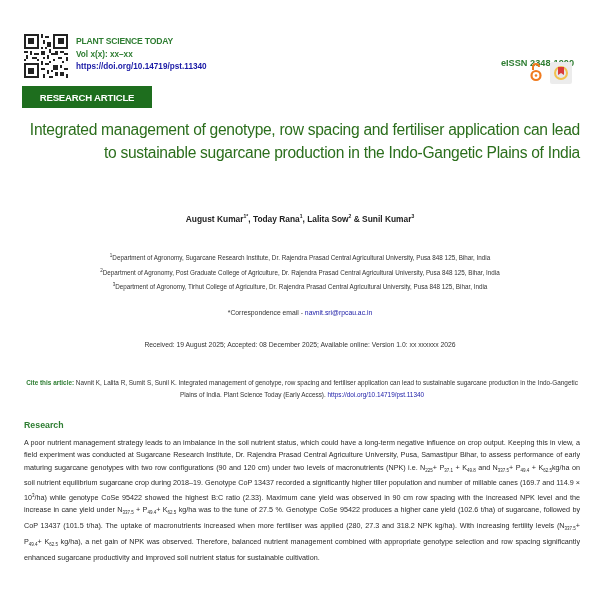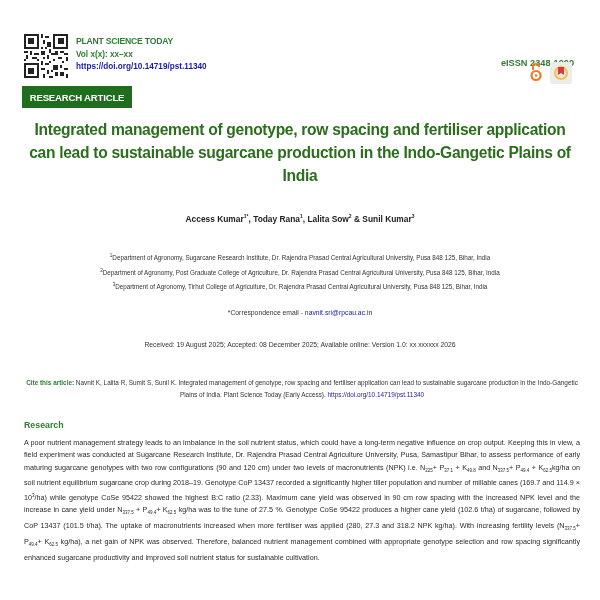--- a/index.html
+++ b/index.html
@@ -48,34 +48,34 @@
       width: 12px; height: 20px;
     }
     .crossmark-icon {
       left: 550px; top: 62px;
       width: 22px; height: 22px;
       background: #ececec;
       border-radius: 2px;
     }
     .badge {
       left: 22px; top: 86px;
-      width: 110px; height: 22px;
+      width: 130px; height: 22px;
       background: #1e6e1e;
       color: #fff;
       font-size: 9.6px; font-weight: bold;
       display: flex; align-items: center; justify-content: center;
       letter-spacing: -0.2px;
     }
 
     
     .title {
       left: 20px; top: 118px; width: 560px;
-      text-align: center;
+      text-align: right;
       color: #2b6e1c;
-      font-weight: bold;
+      font-weight: normal;
       font-size: 15.6px;
       line-height: 23px;
       letter-spacing: -0.3px;
     }
 
     .authors {
       left: 0; top: 213px; width: 600px;
       text-align: center;
       font-size: 8.4px; font-weight: bold;
       color: #222;
@@ -204,21 +204,21 @@
     <circle cx="11" cy="11" r="5" fill="#e7e7e7"></circle>
     <path d="M8 5 H14 V13 L11 11 L8 13 Z" fill="#d93a3a"></path>
   </svg>
 </div>
 
 <div class="abs badge">RESEARCH ARTICLE</div>
 
 <h1 class="abs title" style="margin:0;">Integrated management of genotype, row spacing and fertiliser application can lead to sustainable sugarcane production in the Indo-Gangetic Plains of India</h1>
 
 <div class="abs authors">
-  <span>Access Kumar</span><sup>1*</sup><span>, </span>
+  <span>August Kumar</span><sup>1*</sup><span>, </span>
   <span>Today Rana</span><sup>1</sup><span>, </span>
   <span>Lalita Sow</span><sup>2</sup><span> &amp; </span>
   <span>Sunil Kumar</span><sup>3</sup>
 </div>
 
 <div class="abs affiliations">
   <div><sup>1</sup><span>Department of Agronomy, Sugarcane Research Institute, Dr. Rajendra Prasad Central Agricultural University, Pusa 848 125, Bihar, India</span></div>
   <div><sup>2</sup><span>Department of Agronomy, Post Graduate College of Agriculture, Dr. Rajendra Prasad Central Agricultural University, Pusa 848 125, Bihar, India</span></div>
   <div><sup>3</sup><span>Department of Agronomy, Tirhut College of Agriculture, Dr. Rajendra Prasad Central Agricultural University, Pusa 848 125, Bihar, India</span></div>
 </div>

